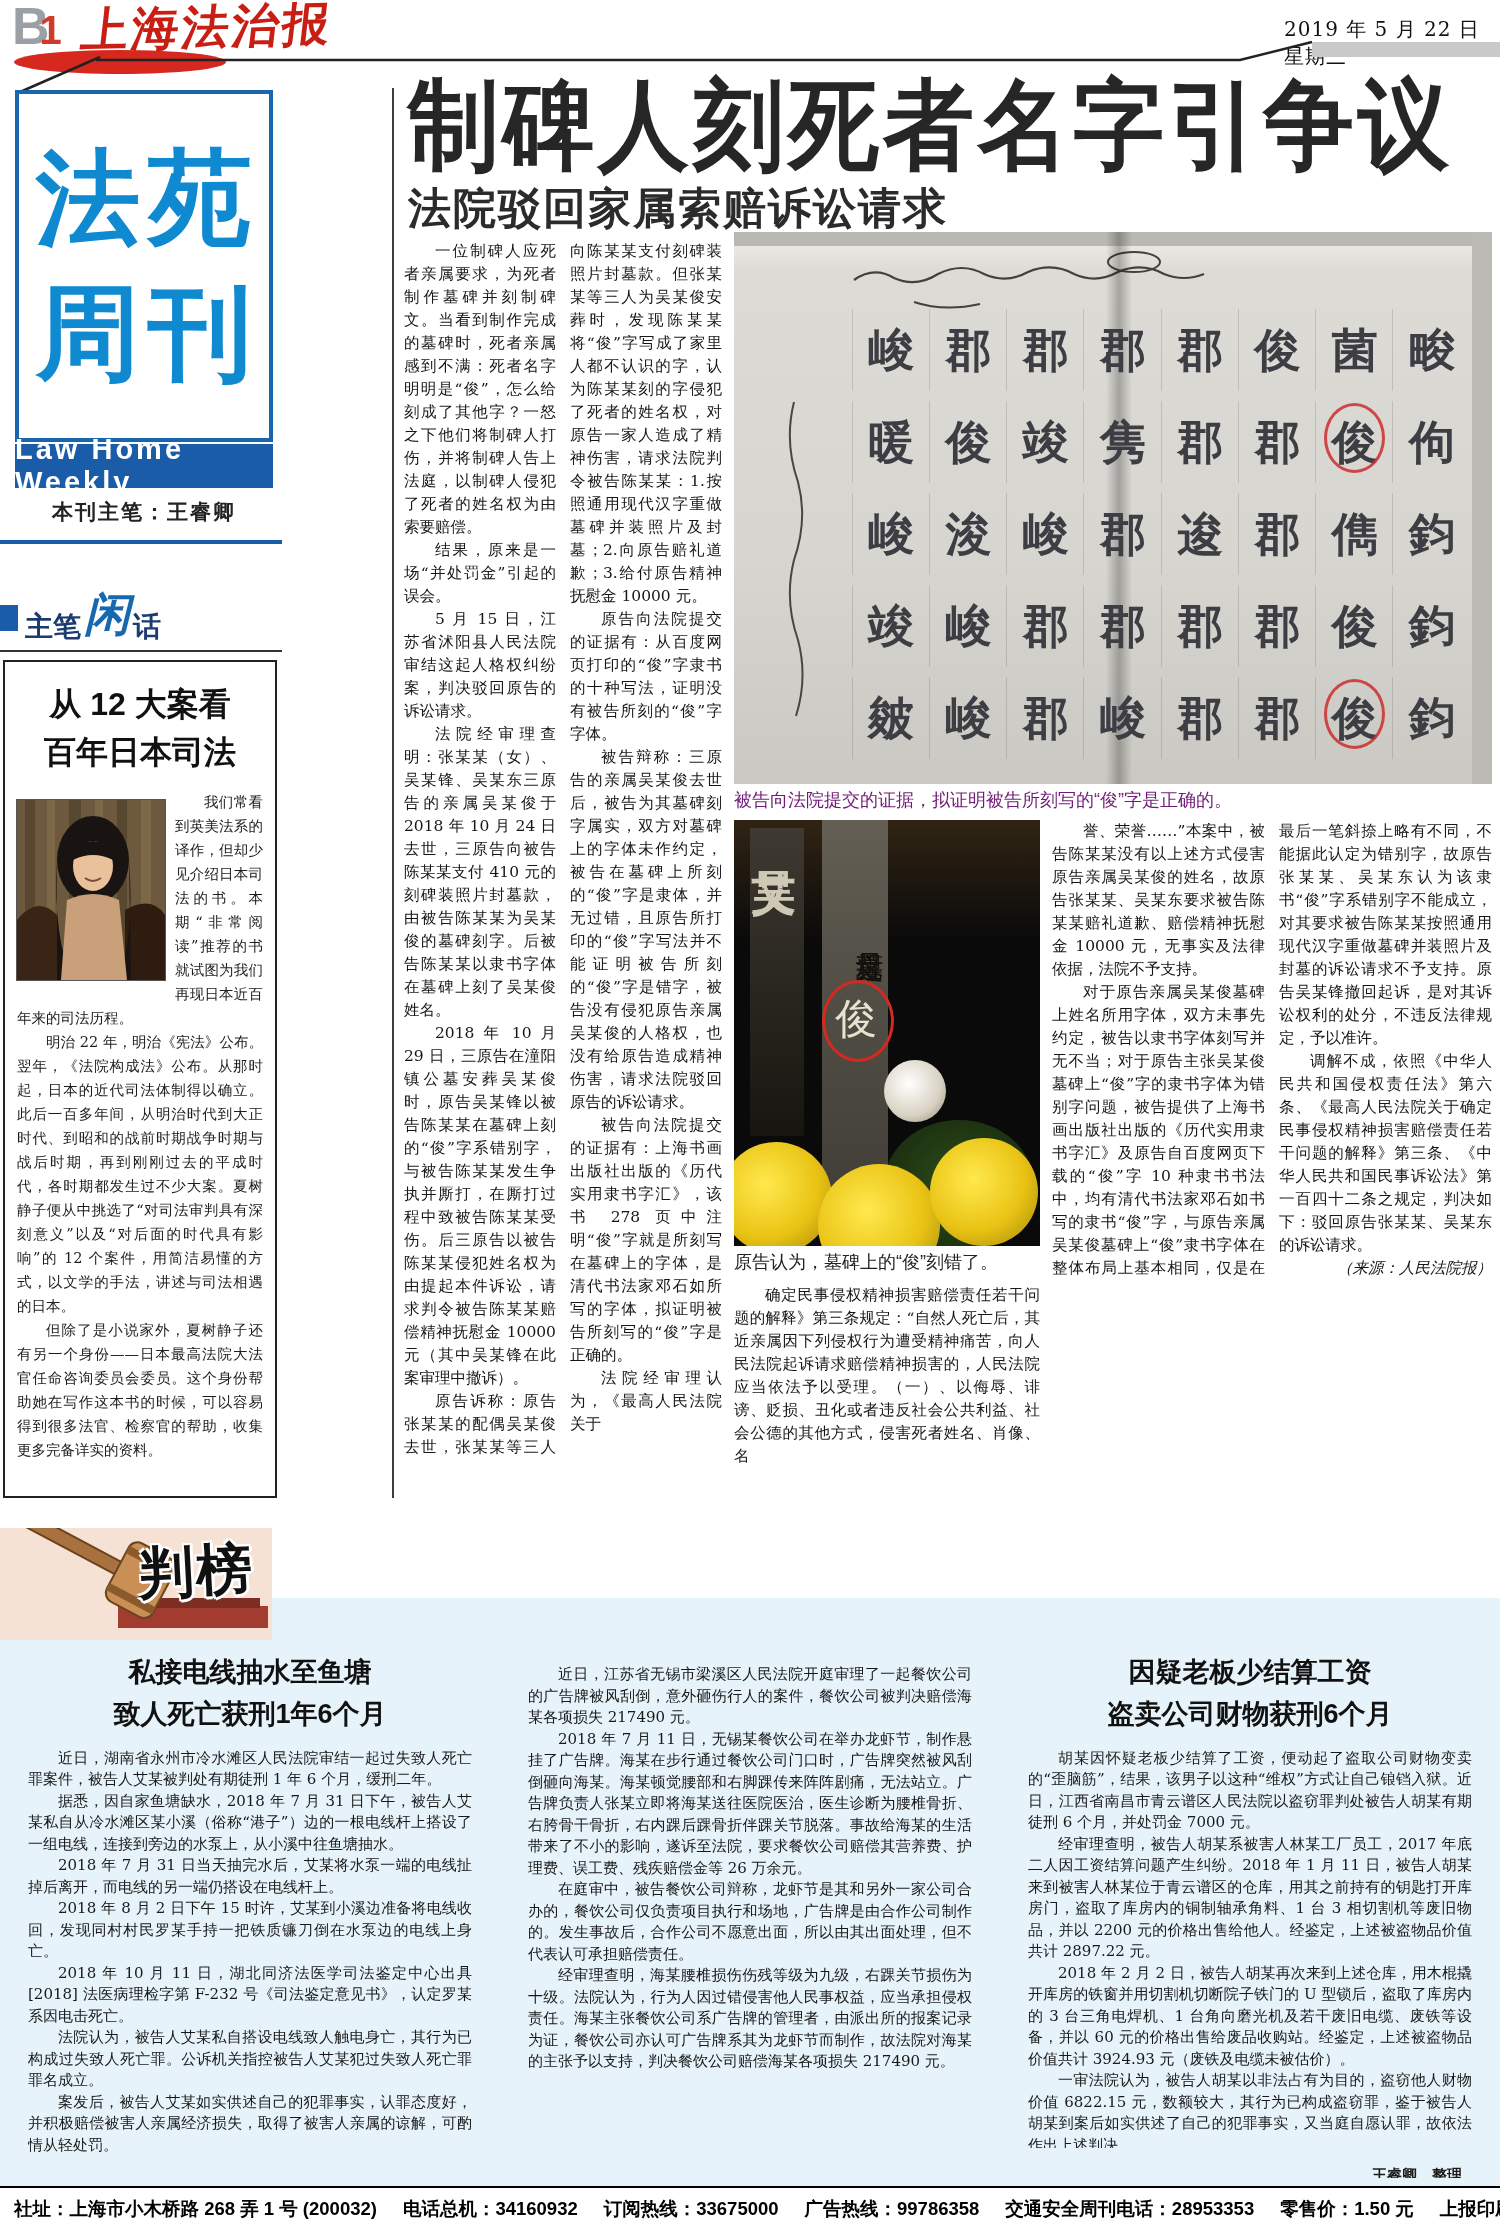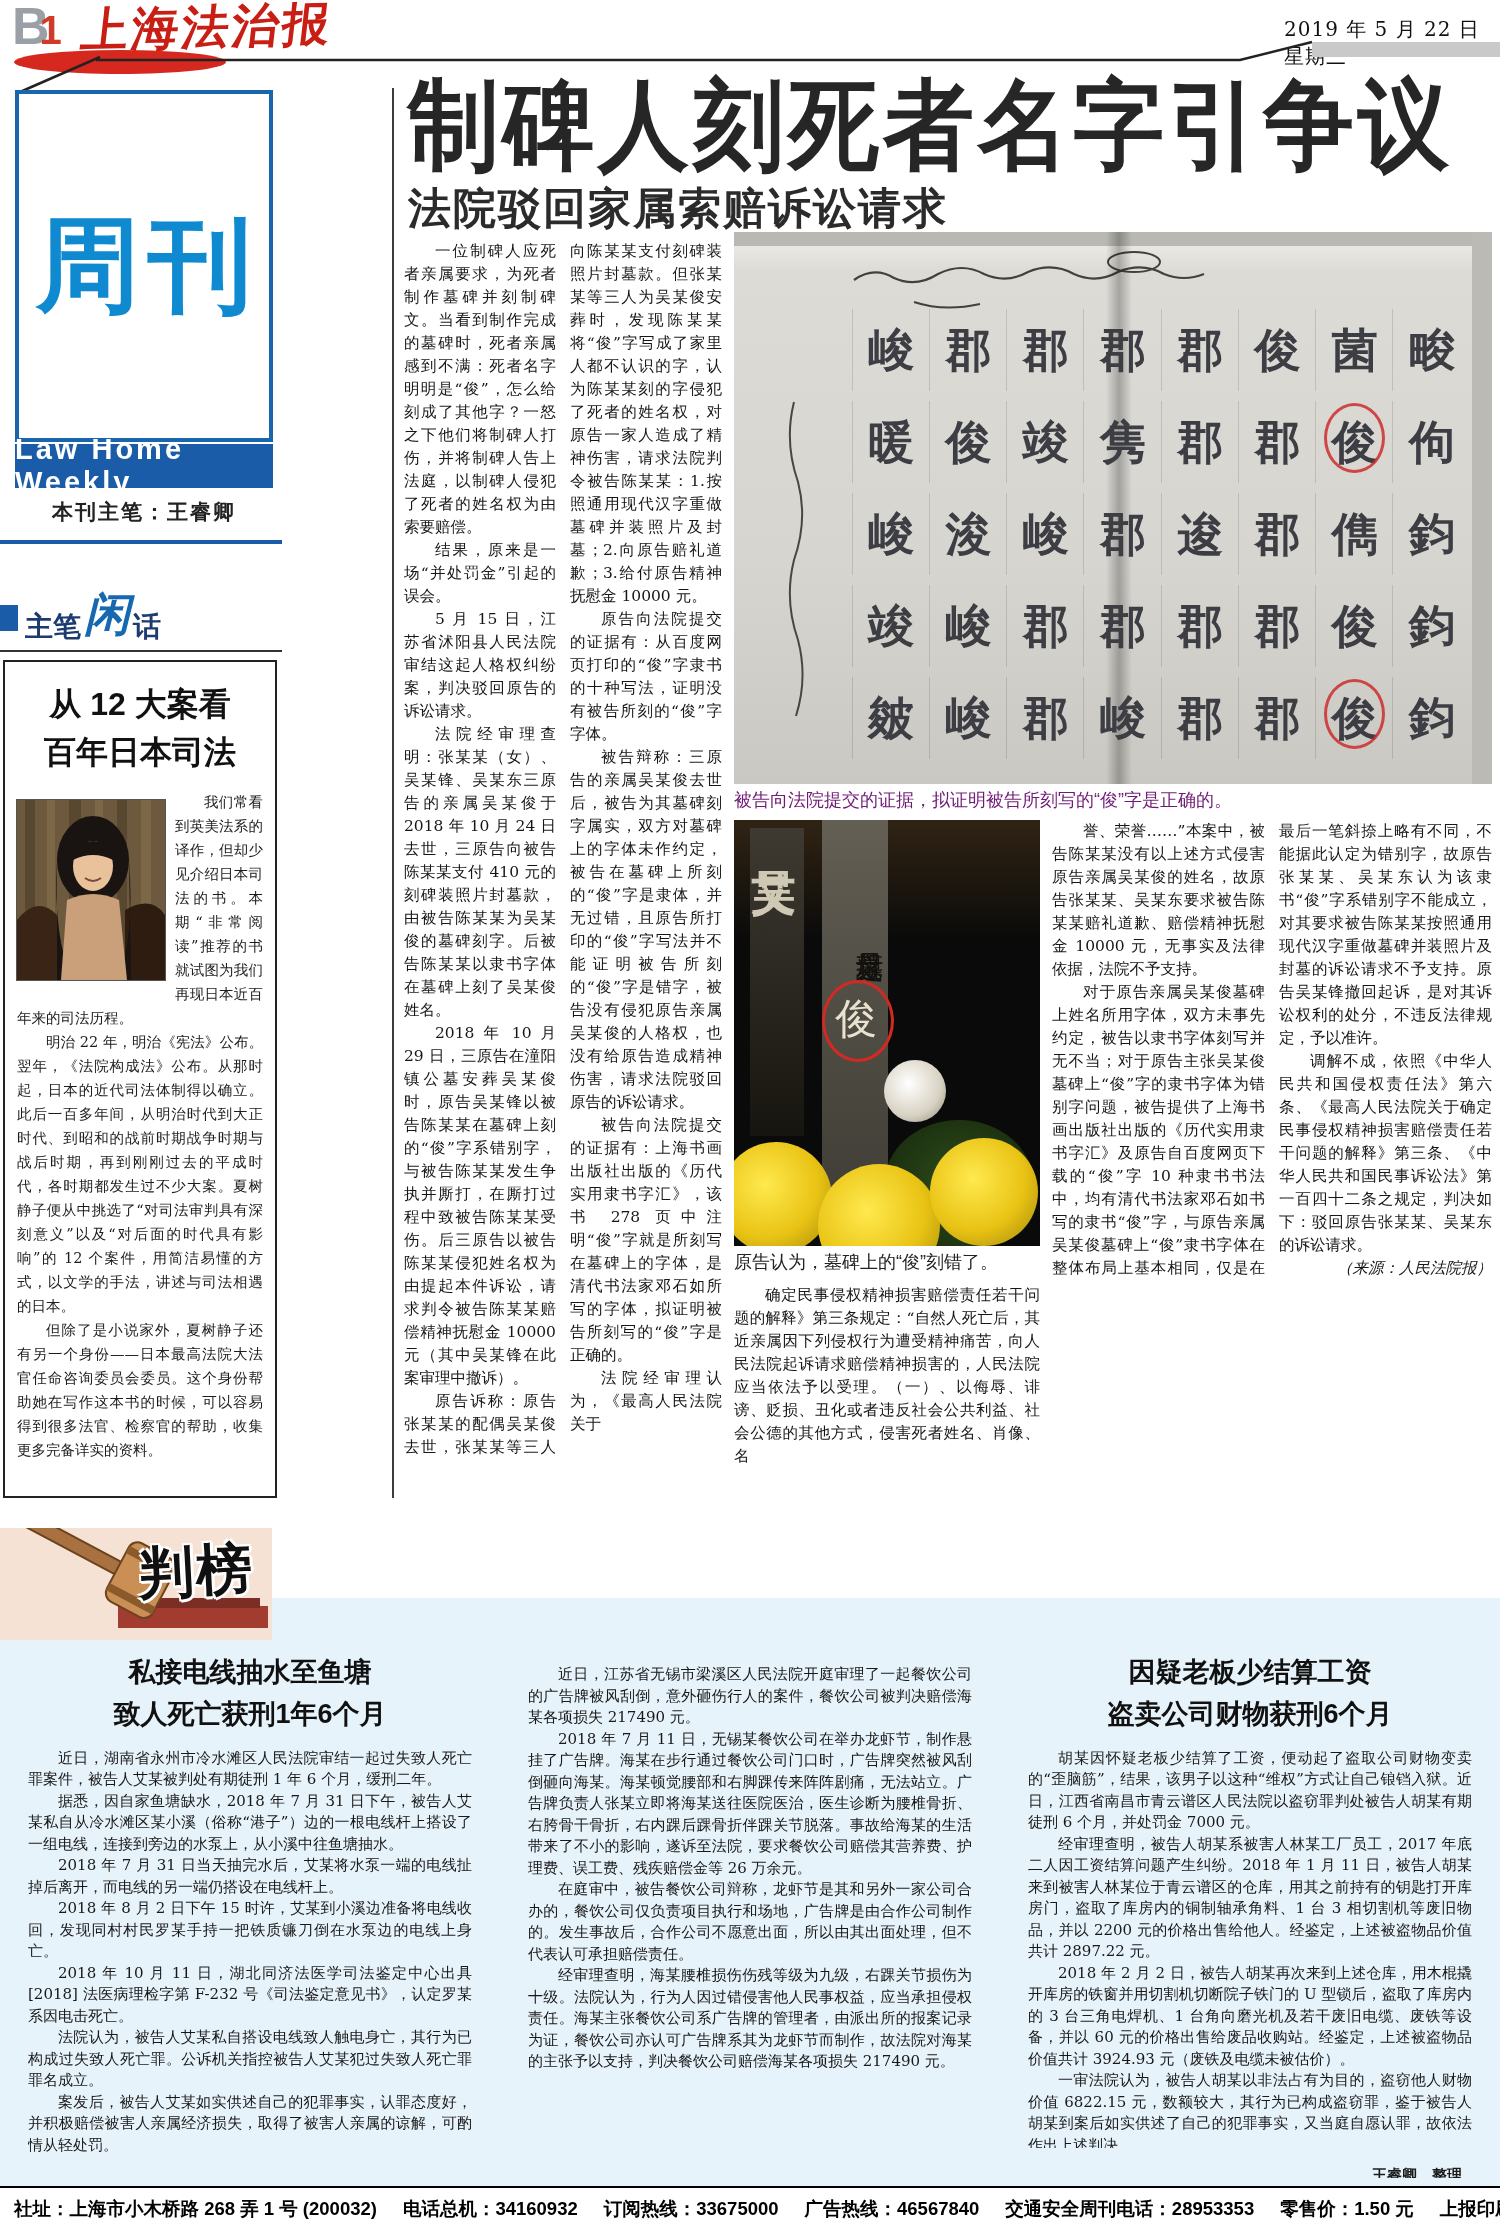--- a/index.html
+++ b/index.html
@@ -112,20 +112,21 @@
   <div class="red-swoosh"></div>
   <div class="logo-cn">上海法治报</div>
   <div class="hdr-date">2019 年 5 月 22 日　星期三</div>
   <svg class="hdr-frame">
     <polyline points="96,60 1240,60 1312,42" stroke="#222" stroke-width="2.5" fill="none"></polyline>
     <line x1="20" y1="92" x2="100" y2="57" stroke="#222" stroke-width="2.5"></line>
     <rect x="1312" y="42" width="188" height="15" fill="#c9c9c9"></rect>
   </svg>
 
   <div class="mast-box">
+    <div class="mast-line">法苑</div>
     <div class="mast-line">周刊</div>
   </div>
   <div class="mast-bar">Law Home Weekly</div>
   <div class="mast-editor">本刊主笔：王睿卿</div>
   <div class="blue-rule"></div>
 
   <div class="col-head">
     <span class="sq"></span>
     <span class="t1">主笔</span>
     <span class="t2">闲</span>
@@ -313,19 +314,19 @@
         </div>
       <div class="v-byline">王睿卿　整理</div>
     </div>
   </div>
 
   <div class="footer-rule"></div>
   <div class="footer">
       <span>社址：上海市小木桥路 268 弄 1 号 (200032)</span>
       <span>电话总机：34160932</span>
       <span>订阅热线：33675000</span>
-      <span>广告热线：46567840</span>
+      <span>广告热线：99786358</span>
       <span>交通安全周刊电话：28953353</span>
       <span>零售价：1.50 元</span>
       <span>上报印刷</span>
     </div>
 
 </div>
 
 </body></html>

